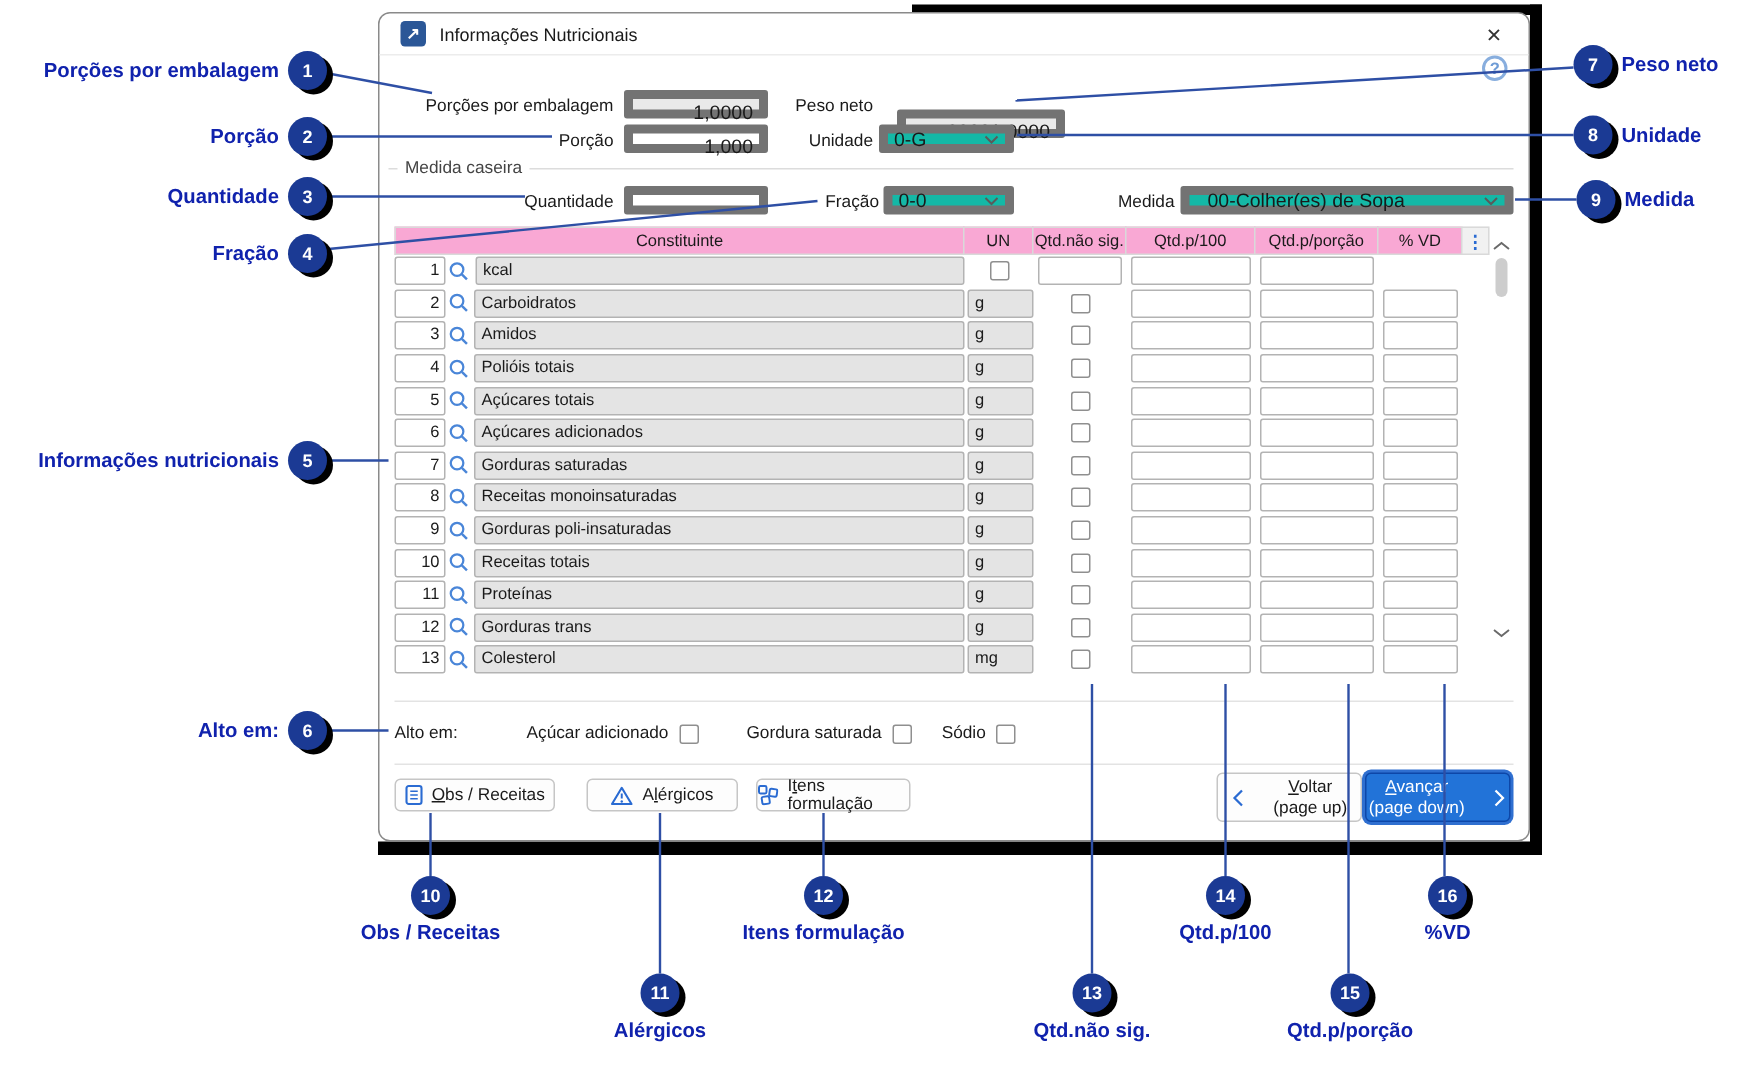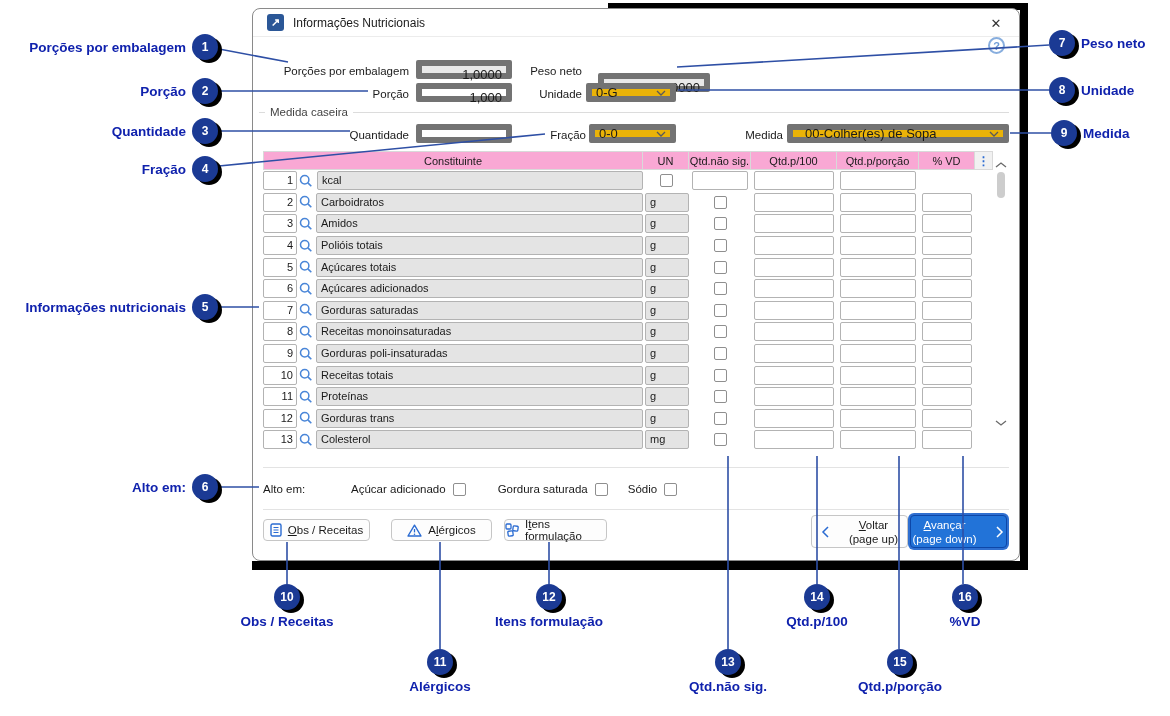--- a/index.html
+++ b/index.html
@@ -24,21 +24,21 @@
   .close-btn{position:absolute;right:10px;top:3px;width:26px;height:23px;display:flex;
     align-items:center;justify-content:center;font-size:13px;color:#333;cursor:pointer;}
   .help-circle{position:absolute;left:735px;top:28px;width:17px;height:17px;border:2px solid #88aede;
     border-radius:50%;color:#6f9cd6;font-size:11px;font-weight:bold;display:flex;align-items:center;justify-content:center;}
 
   .flabel{position:absolute;font-size:11.5px;color:#1a1a1a;text-align:right;height:19px;line-height:19px;}
   .field{position:absolute;height:19px;font-size:13px;color:#1a1a1a;border:6px solid #737373;
     border-radius:2px;line-height:17px;padding:0 4px;background:#fff;}
   .field.ro{background:#e9e9e9;}
   .field.num{text-align:right;}
-  .dd{display:flex;align-items:center;justify-content:space-between;background:#eab308;}
+  .dd{display:flex;align-items:center;justify-content:space-between;background:#14b8a6;}
   .dd .chev{display:flex;align-items:center;}
 
   .groupline{position:absolute;left:6px;top:103px;width:750px;border-top:1px solid #dcdcdc;}
   .grouplabel{position:absolute;left:12px;top:97px;background:#fff;padding:0 5px;
     font-size:11.5px;color:#444;}
 
   
   #ntable{position:absolute;left:10px;top:142px;width:746px;}
   .thead{display:grid;grid-template-columns:380px 46px 62px 86px 82px 56px 18px 16px;height:19px;}
   .th{background:#f9a8d4;border:1px solid #d9d9d9;margin-left:-1px;font-size:11px;color:#1a1a1a;

